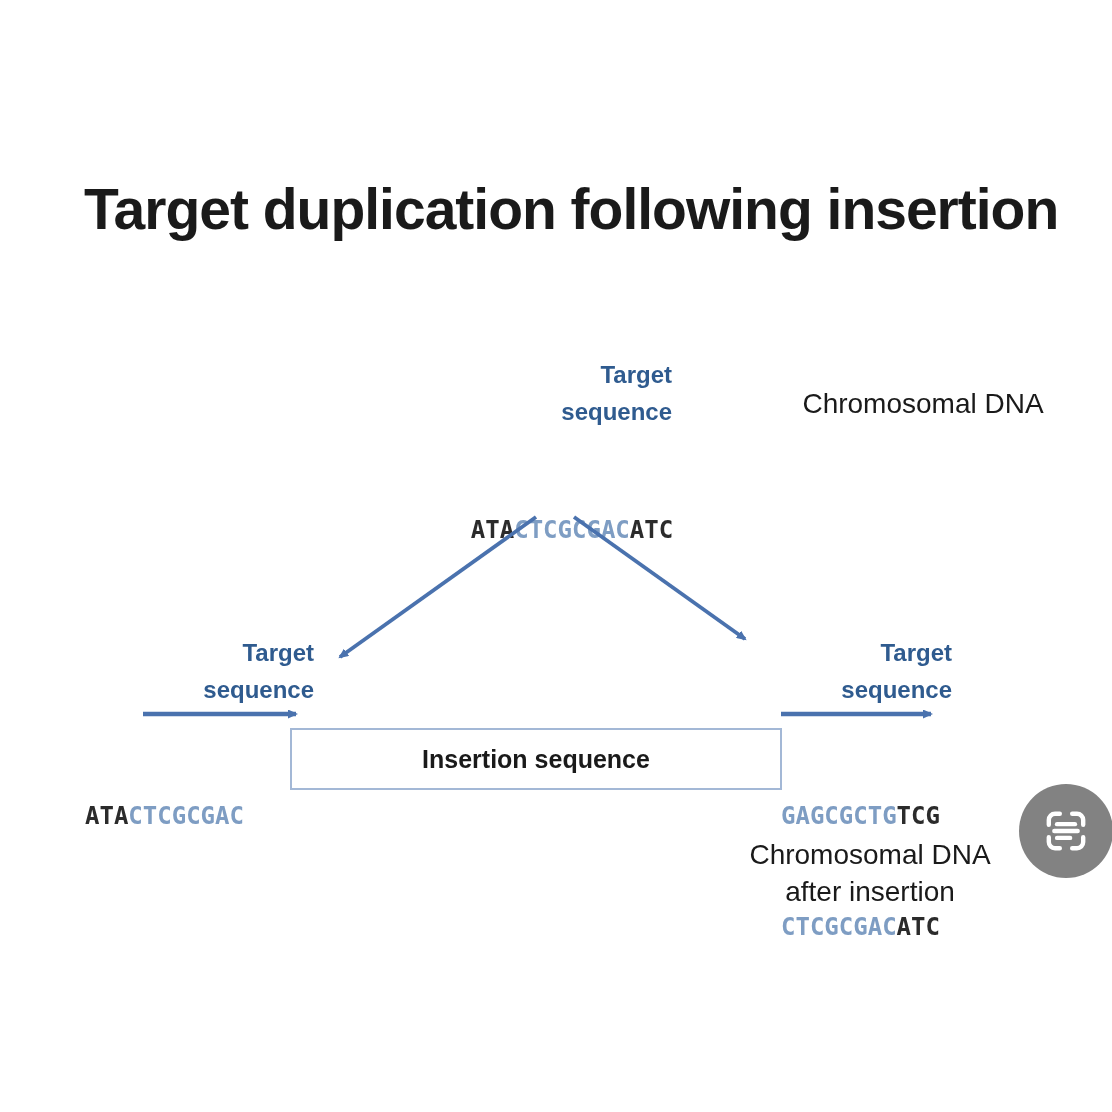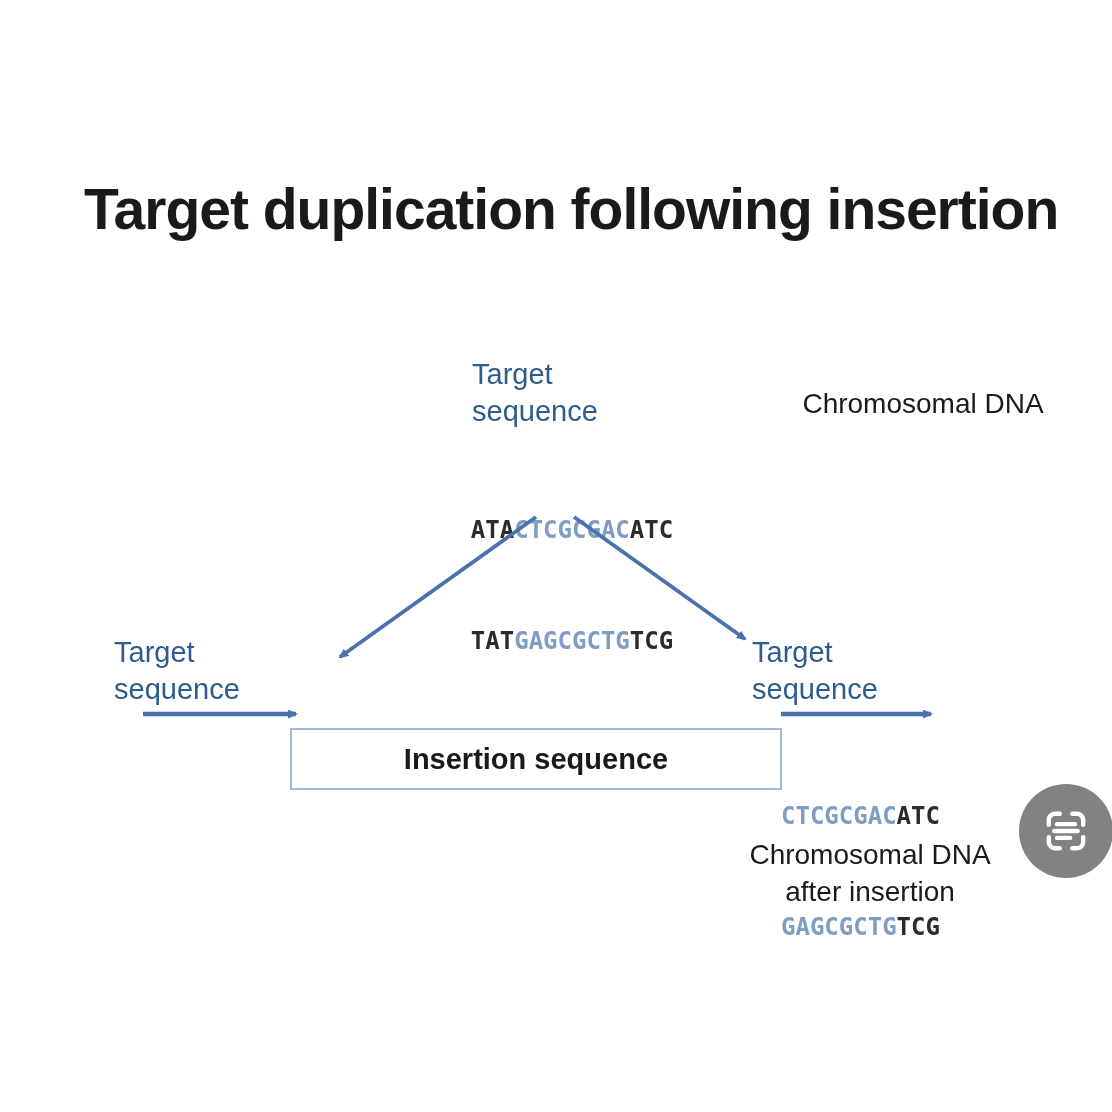--- a/index.html
+++ b/index.html
@@ -9,42 +9,42 @@
     font-family:"Liberation Sans",sans-serif;
     position:relative;overflow:hidden;
   }
   .abs{position:absolute;}
   .title{
     left:84px;top:176px;width:1030px;
     font-size:57px;font-weight:700;letter-spacing:-1px;
     color:var(--title-text,#1a1a1a);white-space:nowrap;
   }
   .blue-label{
-    font-size:29px;font-weight:400;line-height:37px;
-    color:var(--label-blue,#2f5b8f);text-align:left;width:200px;
+    font-size:24px;font-weight:700;line-height:37px;
+    color:var(--label-blue,#2f5b8f);text-align:right;width:200px;
   }
   .note{
     font-size:28px;font-weight:400;line-height:37px;
     color:var(--note-black,#1a1a1a);text-align:center;width:300px;
   }
   .seq{
     font-family:"DejaVu Sans Mono","Liberation Mono",monospace;
     font-size:24px;line-height:37px;white-space:pre;font-weight:bold;
   }
   .seq.centered{width:300px;text-align:center;}
   .seg[data-c="black"]{color:var(--seq-black,#2b2b2b);}
   .seg[data-c="blue"]{color:var(--seq-blue,#7e9dc3);}
   .insertion-box{
     left:290px;top:728px;width:492px;height:62px;box-sizing:border-box;
     background:var(--box-fill,#fff);
     border:2px solid var(--box-border,#a3b8d6);
     display:flex;align-items:center;justify-content:center;
   }
   .insertion-box .box-label{
-    font-size:29px;font-weight:700;color:var(--note-black,#1a1a1a);
+    font-size:25px;font-weight:700;color:var(--note-black,#1a1a1a);
   }
   .arrow-layer{left:0;top:0;width:1112px;height:1112px;pointer-events:none;}
   .scan-btn{
     left:1019px;top:784px;width:94px;height:94px;border-radius:50%;
     background:var(--scan-bg,#828282);
     display:flex;align-items:center;justify-content:center;cursor:pointer;
   }
   .scan-btn svg{width:66px;height:66px;}
 </style>
 </head>
@@ -52,21 +52,20 @@
 
 <div class="abs title">Target duplication following insertion</div>
 
 <div class="abs blue-label" style="left:472px;top:356px;">
   <div>Target</div>
   <div>sequence</div>
 </div>
 
 <div class="abs seq centered" style="left:422px;top:438px;">
   <div><span class="seg" data-c="black">ATA</span><span class="seg" data-c="blue">CTCGCGAC</span><span class="seg" data-c="black">ATC</span></div>
-  <div><span class="seg" data-c="black">TAT</span><span class="seg" data-c="blue">GAGCGCTG</span><span class="seg" data-c="black">TCG</span></div>
 </div>
 
 <div class="abs note" style="left:773px;top:385px;">
   <div>Chromosomal DNA</div>
 </div>
 
 <svg class="abs arrow-layer" viewBox="0 0 1112 1112">
   <defs>
     <marker id="ah" orient="auto" markerWidth="11" markerHeight="9" refX="8" refY="4.5" markerUnits="userSpaceOnUse">
       <path d="M0,0 L10,4.5 L0,9 z" style="fill:var(--arrow-blue,#4a72ae)"></path>
@@ -86,25 +85,26 @@
 <div class="abs blue-label" style="left:752px;top:634px;">
   <div>Target</div>
   <div>sequence</div>
 </div>
 
 <div class="abs insertion-box">
   <span class="box-label">Insertion sequence</span>
 </div>
 
 <div class="abs seq" style="left:85px;top:724px;">
+  <div><span class="seg" data-c="black">ATA</span><span class="seg" data-c="blue">CTCGCGAC</span></div>
 </div>
 
 <div class="abs seq" style="left:781px;top:724px;">
+  <div><span class="seg" data-c="blue">GAGCGCTG</span><span class="seg" data-c="black">TCG</span></div>
   <div><span class="seg" data-c="blue">CTCGCGAC</span><span class="seg" data-c="black">ATC</span></div>
-  <div><span class="seg" data-c="blue">GAGCGCTG</span><span class="seg" data-c="black">TCG</span></div>
 </div>
 
 <div class="abs note" style="left:720px;top:836px;">
   <div>Chromosomal DNA</div>
   <div>after insertion</div>
 </div>
 
 <div class="abs scan-btn">
   <svg viewBox="0 0 48 48">
     <g fill="none" style="stroke:var(--scan-glyph,#ffffff)" stroke-width="3.2" stroke-linecap="round" stroke-linejoin="round">

